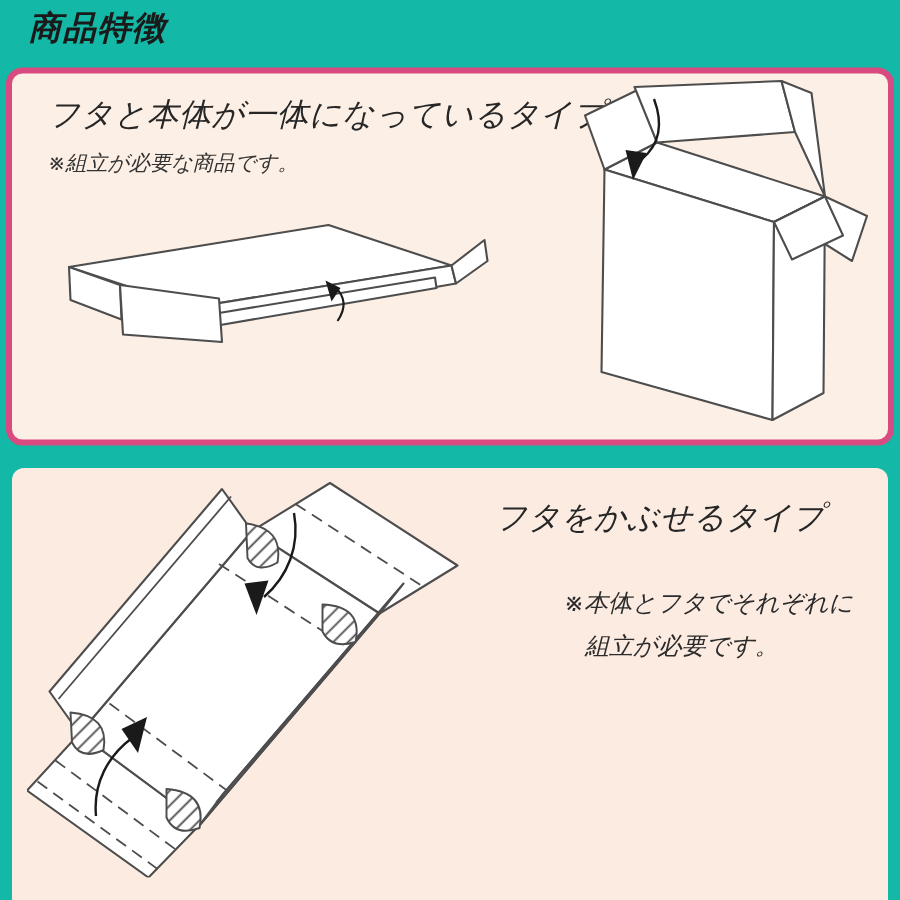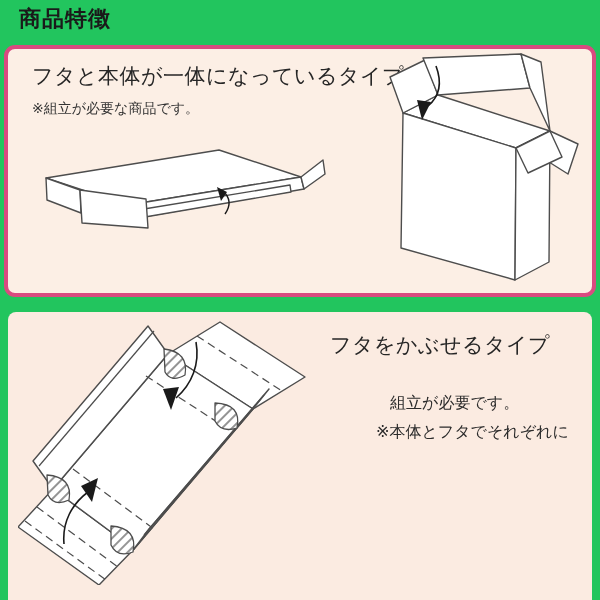--- a/index.html
+++ b/index.html
@@ -1,18 +1,18 @@
 <!DOCTYPE html>
 <html><head>
 <meta charset="utf-8">
 <style>
   html,body{margin:0;padding:0;background:#ffffff;}
   body{width:600px;height:600px;overflow:hidden;
        font-family:"Liberation Sans","DejaVu Sans",sans-serif;color:#222;}
-  .stage{position:relative;width:600px;height:600px;background:#22c55e;}
+  .stage{position:relative;width:600px;height:600px;background:#14b8a6;font-style:italic;}
   .abs{position:absolute;}
   .page-title{left:19px;top:4px;font-size:22px;font-weight:600;color:#1a1a1a;letter-spacing:1px;}
   .panel{box-sizing:border-box;}
   .panel-top{left:4px;top:45px;width:592px;height:252px;background:#fcefe5;
              border:4px solid #d94b80;border-radius:11px;}
   .panel-bottom{left:8px;top:312px;width:584px;height:312px;background:#fbebe1;border-radius:8px;}
   .h-main{font-size:21px;font-weight:500;color:#262626;letter-spacing:0.5px;white-space:nowrap;}
   .note-sm{font-size:14px;color:#333;white-space:nowrap;text-align:center;}
   .note-md{font-size:16px;color:#2b2b2b;white-space:nowrap;line-height:29px;}
   .caption{font-size:16px;color:#2b2b2b;line-height:29px;white-space:nowrap;}
@@ -96,18 +96,18 @@
       </g>
       <path d="M178,28 C182,50 174,70 158,84" fill="none" stroke="#1a1a1a" stroke-width="1.6"></path>
       <polygon points="145,75 161,73 153,96" fill="#1a1a1a"></polygon>
       <path d="M46,230 C44,208 54,190 70,178" fill="none" stroke="#1a1a1a" stroke-width="1.6"></path>
       <polygon points="80,164 63,172 74,188" fill="#1a1a1a"></polygon>
     </svg>
 
     <div class="abs h-main" style="left:322px;top:19px;">フタをかぶせるタイプ</div>
 
     <div class="abs note-md" style="left:368px;top:76px;">
+      <div>※本体とフタでそれぞれに</div>
       <div style="margin-left:14px;">組立が必要です。</div>
-      <div>※本体とフタでそれぞれに</div>
     </div>
   </div>
 
 </div>
 
 </body></html>

